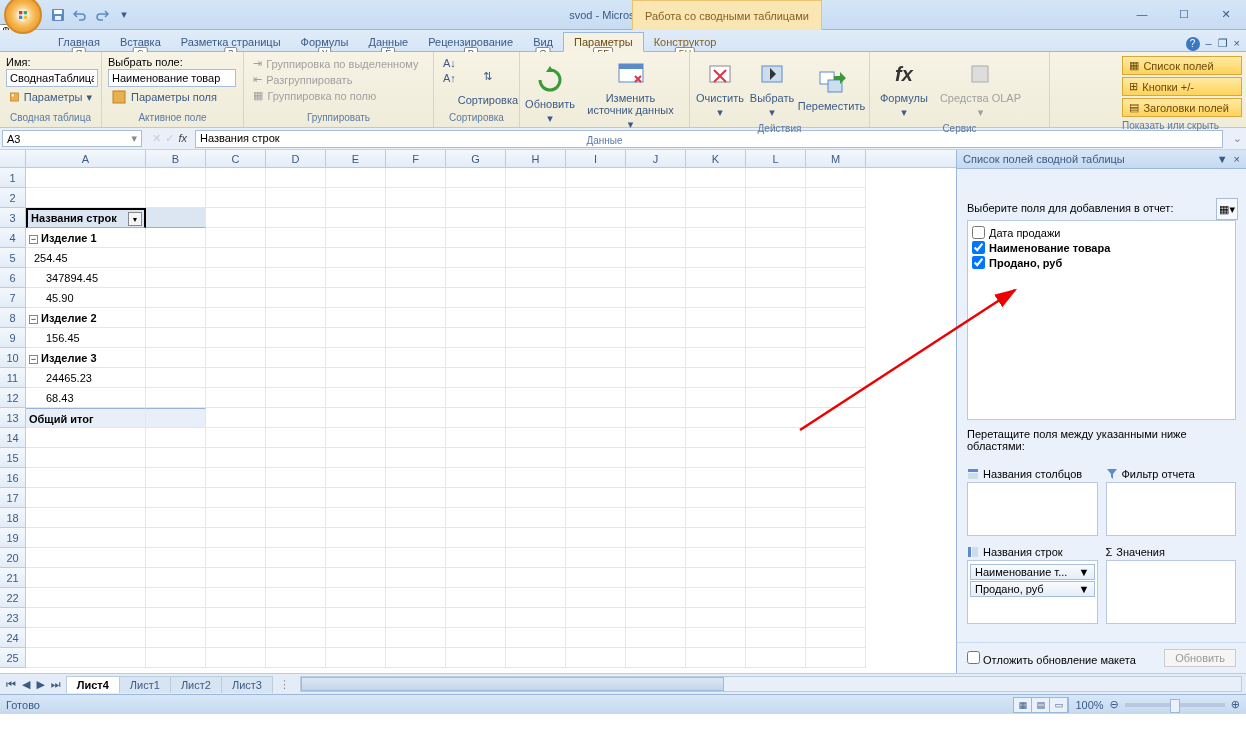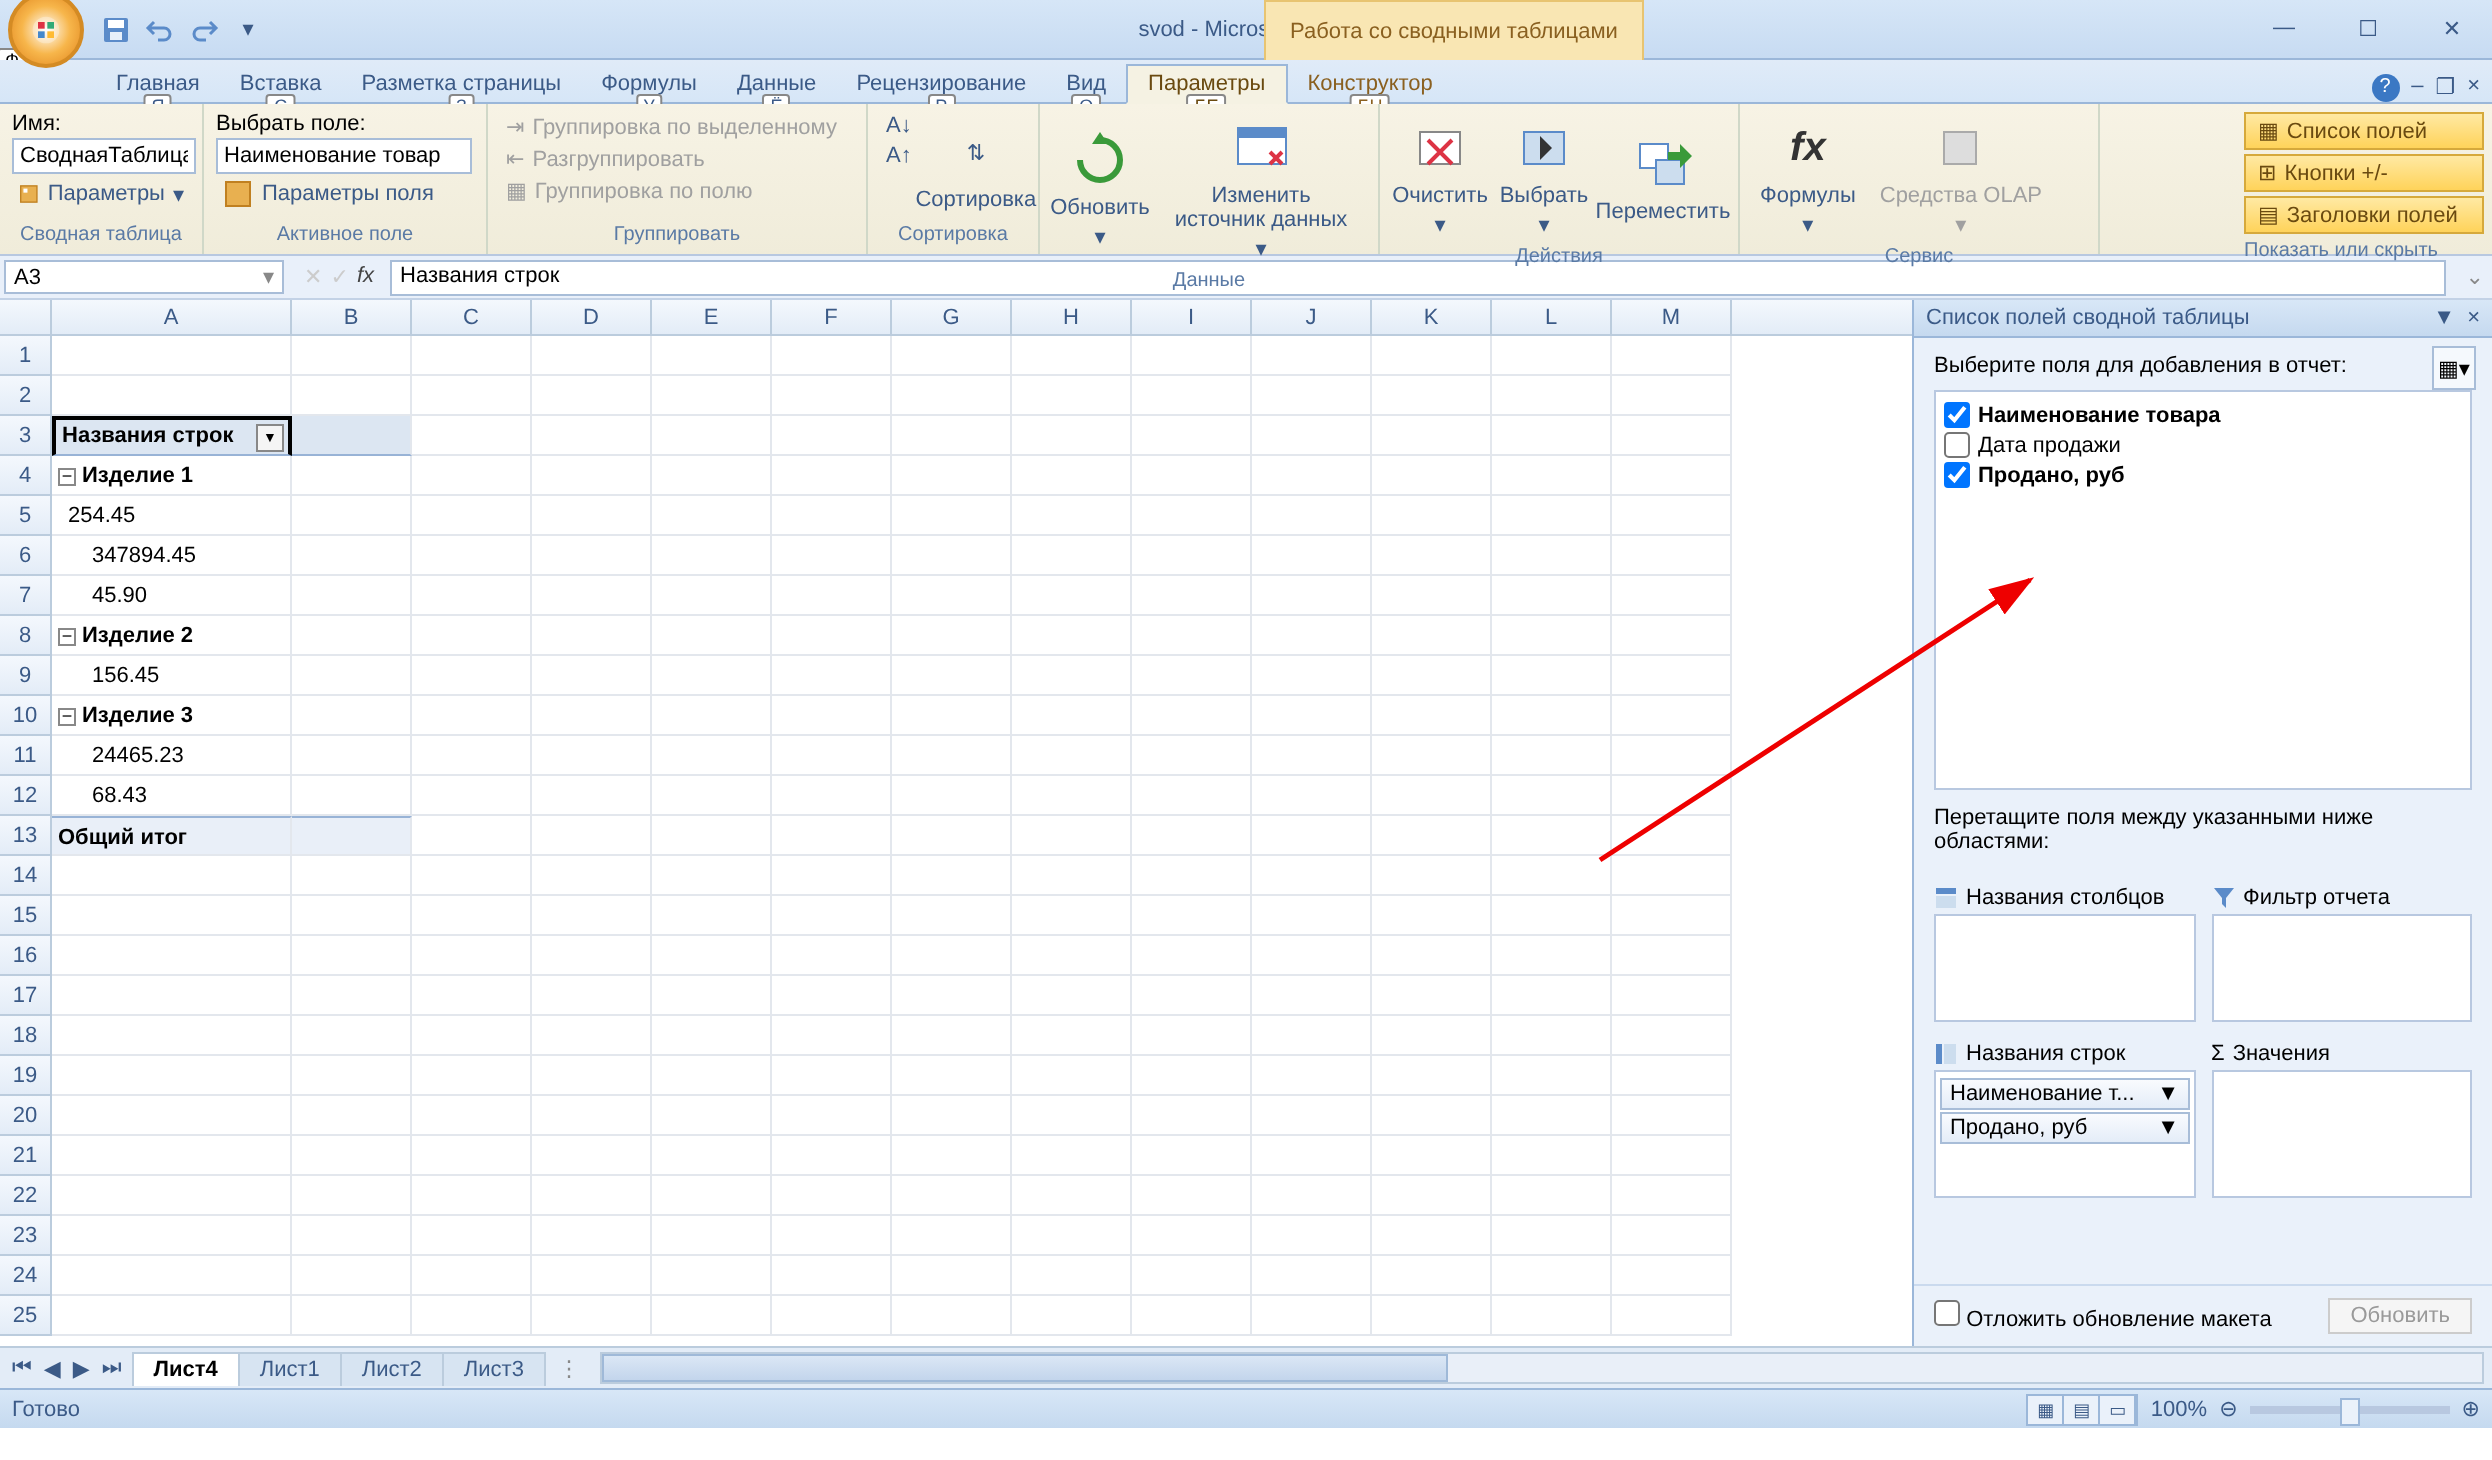--- a/index.html
+++ b/index.html
@@ -717,31 +717,31 @@
   </div>
 
   <div class="task-pane">
     <div class="pane-title">
       <span>Список полей сводной таблицы</span>
       <div class="pane-title-right">
         <span style="color:#3b5a87;">▼</span>
         <span>×</span>
       </div>
     </div>
-    <div class="pane-section" style="position:relative;">
+    <div class="pane-section" style="position:relative;margin-top:25px;">
       <div class="pane-label">Выберите поля для добавления в отчет:</div>
       <div class="view-btn">▦▾</div>
       <div class="field-list">
+        <label class="field-item">
+            <input type="checkbox" style="">
+            <span>Дата продажи</span>
+          </label>
         <label class="field-item bold">
             <input type="checkbox" checked="" style="">
             <span>Наименование товара</span>
-          </label>
-        <label class="field-item">
-            <input type="checkbox" style="">
-            <span>Дата продажи</span>
           </label>
         <label class="field-item bold">
             <input type="checkbox" checked="" style="">
             <span>Продано, руб</span>
           </label>
       </div>
     </div>
     <div class="pane-section" style="padding-top:0;">
       <div style="margin-bottom:6px;">Перетащите поля между указанными ниже областями:</div>
     </div>

